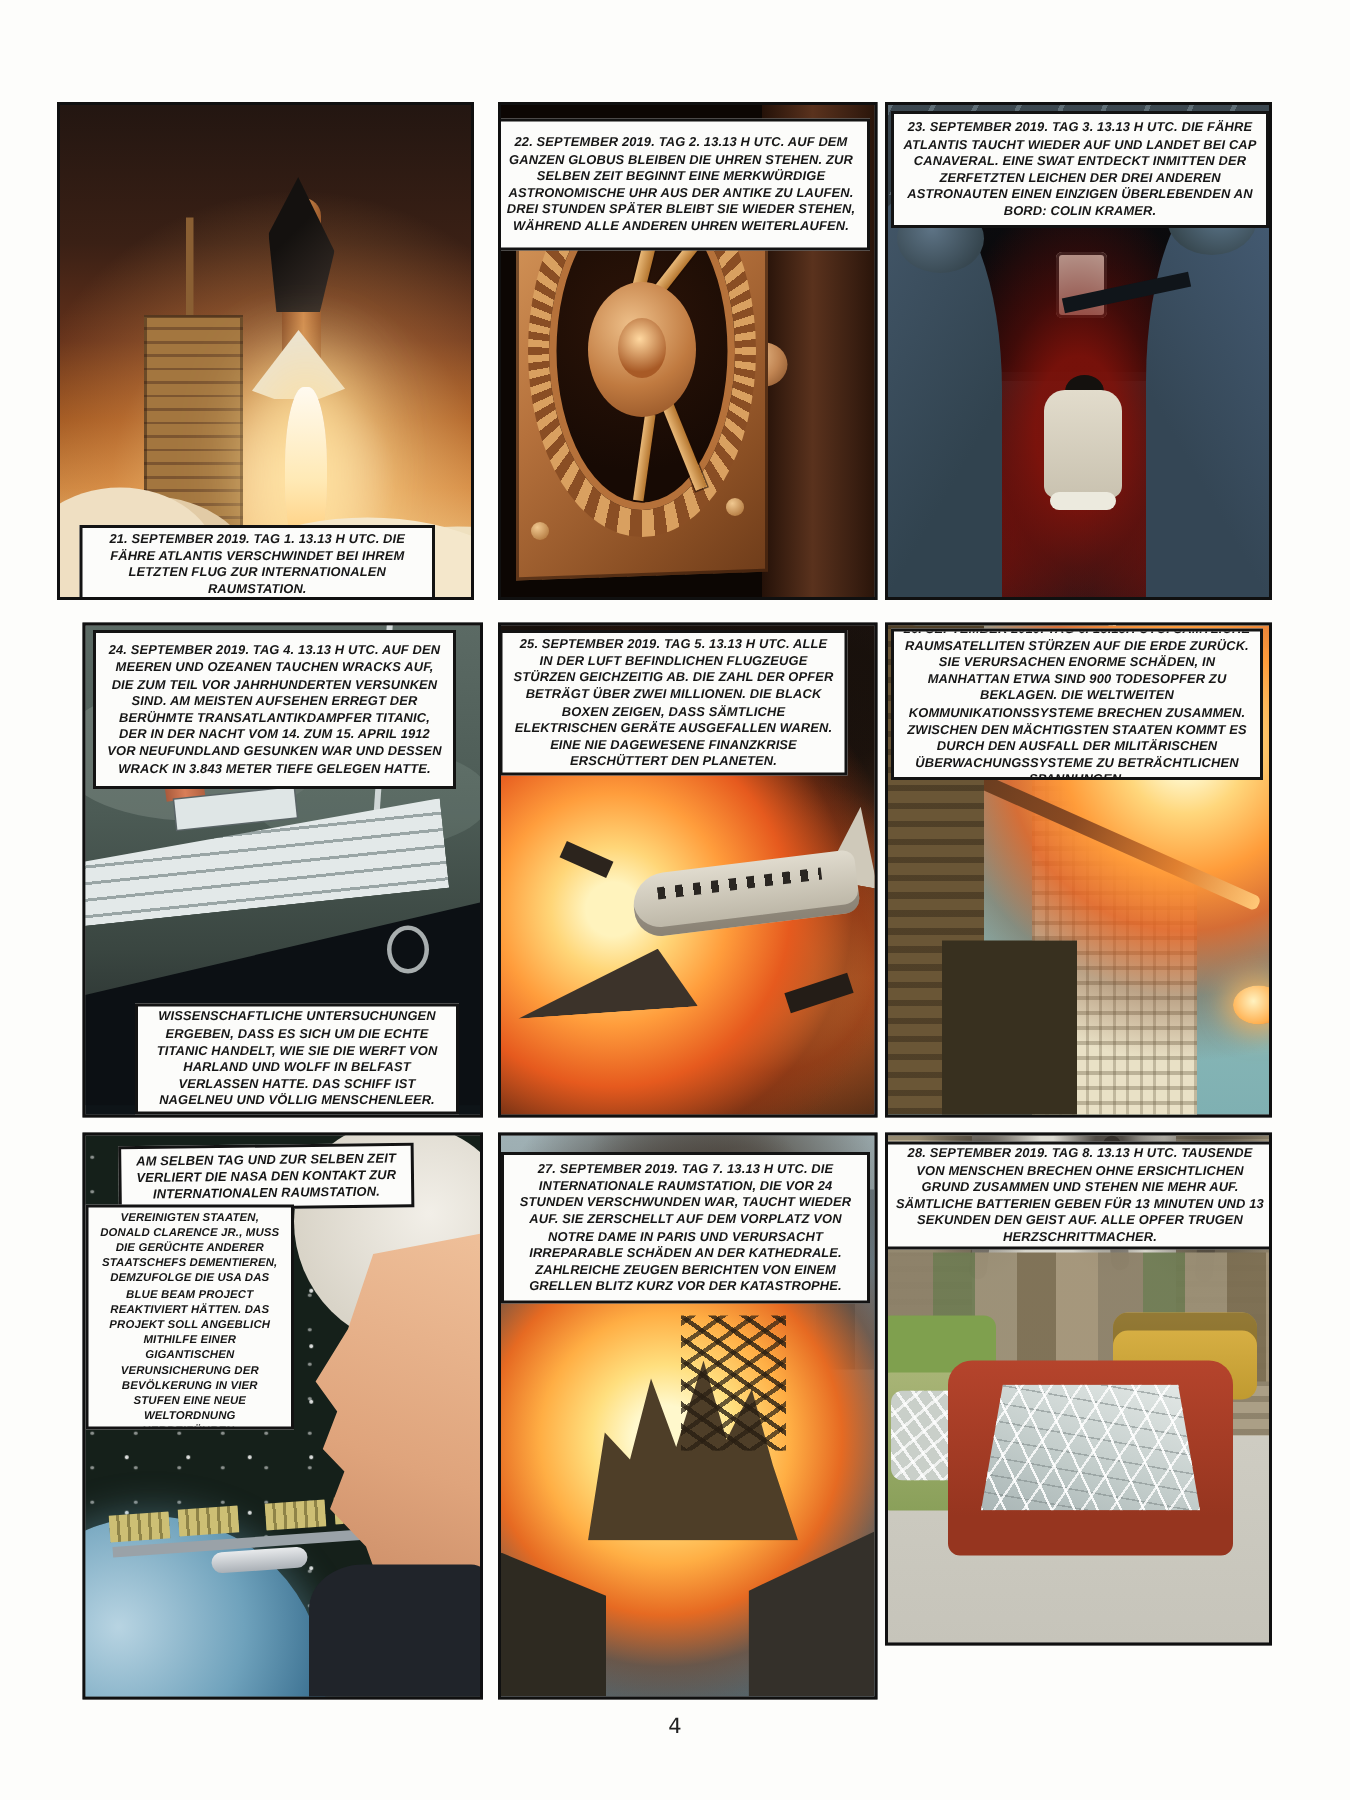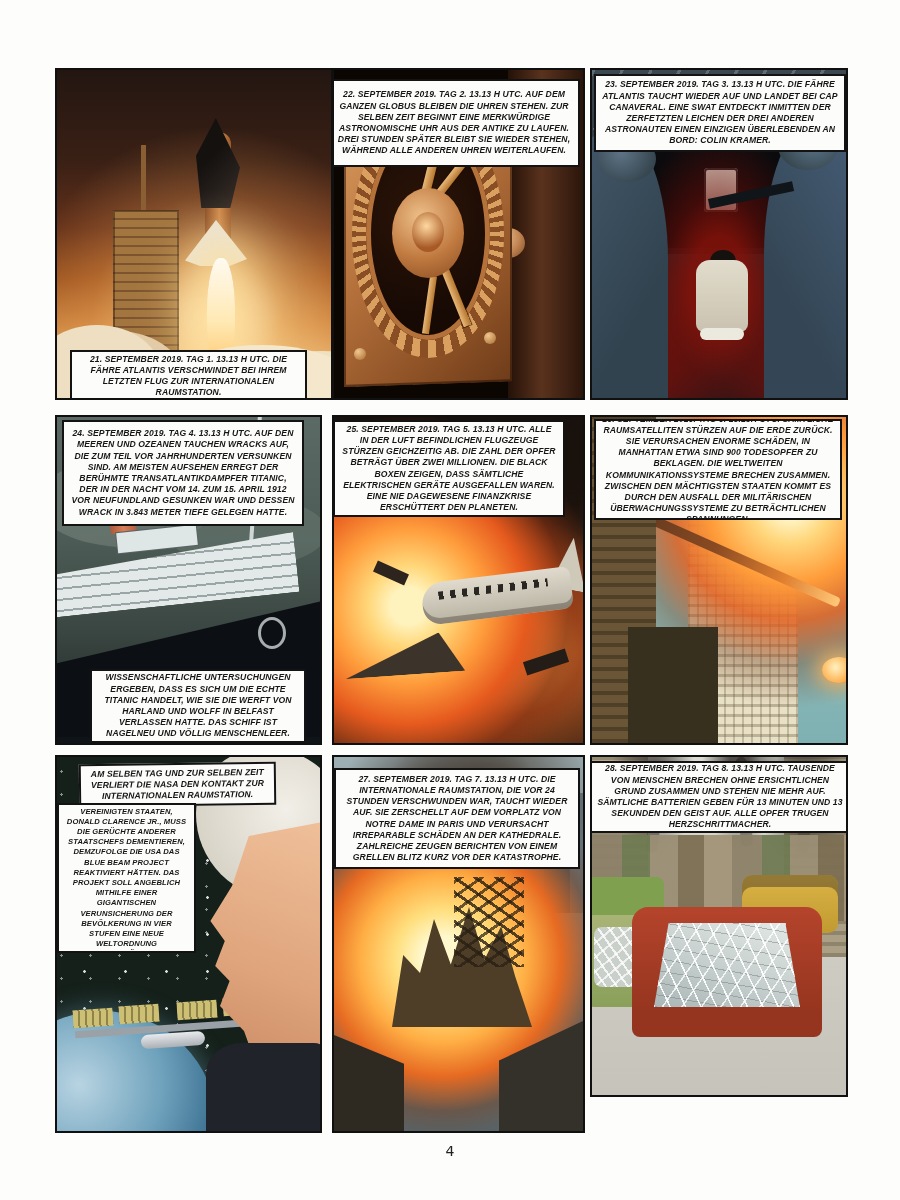--- a/index.html
+++ b/index.html
@@ -9,21 +9,21 @@
   .art{position:absolute;}
   .caption{position:absolute;background:#fcfcfa;border:2px solid #131313;color:#161616;
            display:flex;align-items:center;justify-content:center;text-align:center;
            font-style:italic;font-weight:bold;font-size:8.6px;line-height:1.3;
            letter-spacing:.1px;padding:3px 6px;box-sizing:border-box;overflow:hidden;z-index:5;
            text-transform:uppercase;}
   .pagenum{position:absolute;left:0;right:0;top:1143px;text-align:center;
            font-size:14px;color:#222;font-family:"DejaVu Sans",sans-serif;}
 
   
-  .p1{left:55px;top:68px;width:278px;height:332px;padding-left:20px;}
+  .p1{left:38px;top:68px;width:278px;height:332px;padding-left:20px;}
   .p2{left:332px;top:68px;width:253px;height:332px;}
   .p3{left:590px;top:68px;width:258px;height:332px;}
   .p4{left:55px;top:415px;width:267px;height:330px;}
   .p5{left:332px;top:415px;width:253px;height:330px;padding-left:29px;}
   .p6{left:590px;top:415px;width:258px;height:330px;}
   .p7{left:55px;top:755px;width:267px;height:378px;}
   .p8{left:332px;top:755px;width:253px;height:378px;}
   .p9{left:590px;top:755px;width:258px;height:342px;}
 
   

